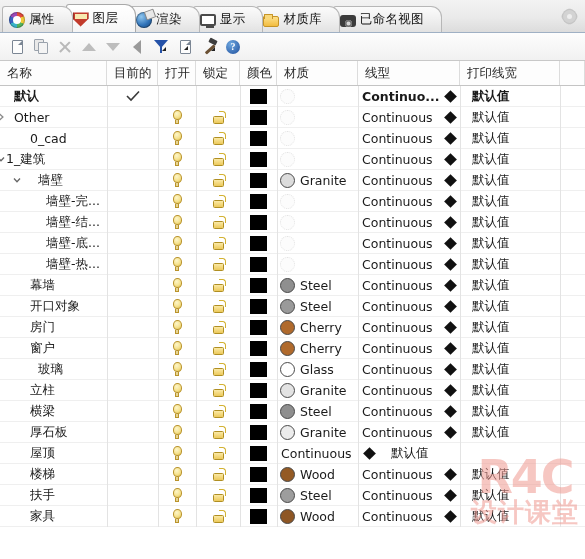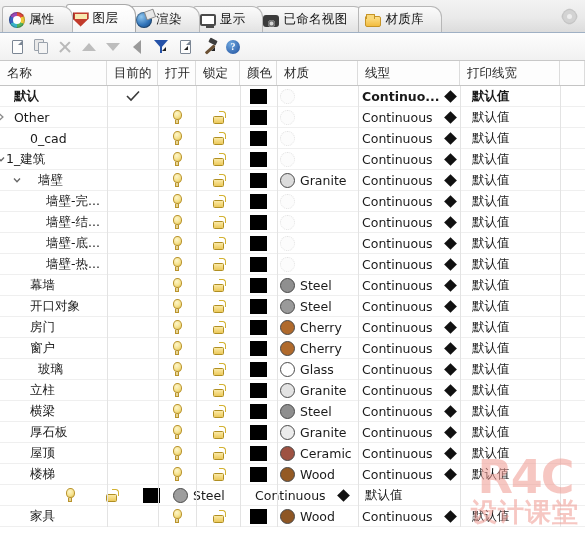--- a/index.html
+++ b/index.html
@@ -336,27 +336,27 @@
         <span class="tlabel">图层</span>
       </div>
       <div class="tab" style="z-index: 8;">
         <span class="tabicon ic-globe"></span>
         <span class="tlabel">渲染</span>
       </div>
       <div class="tab" style="z-index: 7;">
         <span class="tabicon ic-monitor"></span>
         <span class="tlabel">显示</span>
       </div>
+      <div class="tab" style="z-index: 6;">
+        <span class="tabicon ic-folder"></span>
+        <span class="tlabel">材质库</span>
+      </div>
       <div class="tab" style="z-index: 5;">
         <span class="tabicon ic-camera"></span>
         <span class="tlabel">已命名视图</span>
-      </div>
-      <div class="tab" style="z-index: 6;">
-        <span class="tabicon ic-folder"></span>
-        <span class="tlabel">材质库</span>
       </div>
     </div>
   <div class="tabbar-gear"></div>
 </div>
 
 <div class="toolbar">
   <div class="tb">
       <span class="doc-shape"></span>
     </div>
   <div class="tb">
@@ -1045,24 +1045,20 @@
         </div>
         <div class="cell c-lock">
           <span class="lock">
             <i class="shack"></i>
             <i class="body"></i>
           </span>
         </div>
         <div class="cell c-color">
           <span class="swatch" style="background: rgb(0, 0, 0);"></span>
         </div>
-        <div class="cell c-mat">
-          <span class="matdot" style="background: rgb(158, 82, 66);"></span>
-          <span class="matname">Ceramic</span>
-        </div>
         <div class="cell c-lt">
           <span class="lt">Continuous</span>
         </div>
         <div class="cell c-pwdot">
           <span class="diamond"></span>
         </div>
         <div class="cell c-pw">
           <span class="pw">默认值</span>
         </div>
         <div class="cell c-end"></div>
@@ -1096,20 +1092,23 @@
         </div>
         <div class="cell c-pwdot">
           <span class="diamond"></span>
         </div>
         <div class="cell c-pw">
           <span class="pw">默认值</span>
         </div>
         <div class="cell c-end"></div>
       </div>
       <div class="row">
+        <div class="cell c-name">
+          <span class="nm" style="margin-left: 24px;">扶手</span>
+        </div>
         <div class="cell c-cur"></div>
         <div class="cell c-on">
           <span class="bulb">
             <i class="glass"></i>
             <i class="base"></i>
           </span>
         </div>
         <div class="cell c-lock">
           <span class="lock">
             <i class="shack"></i>

